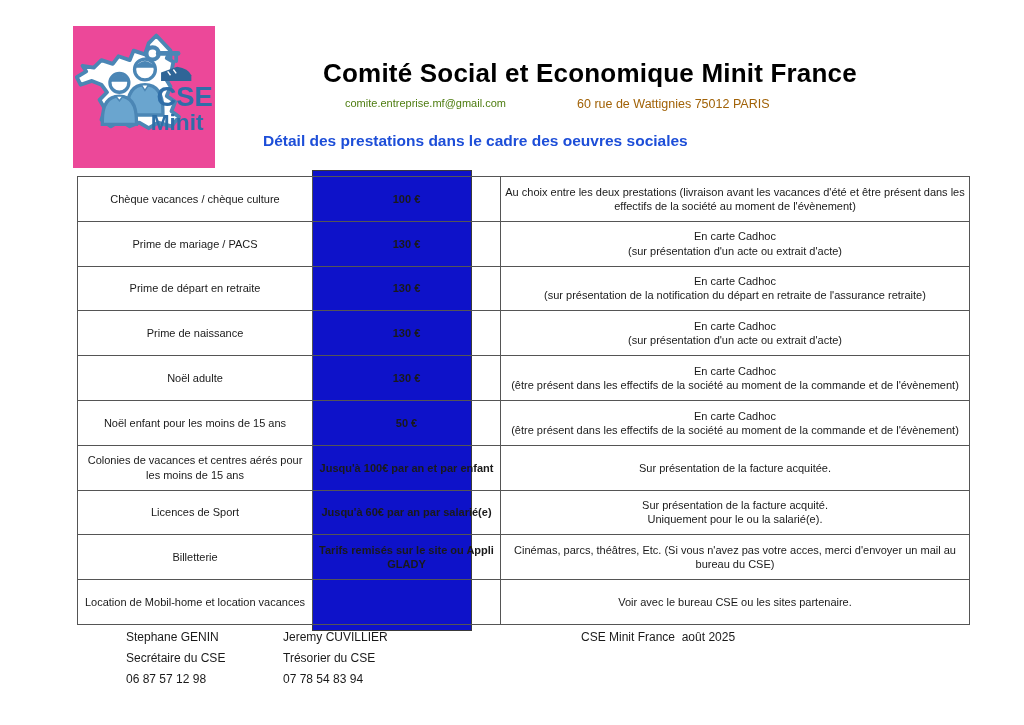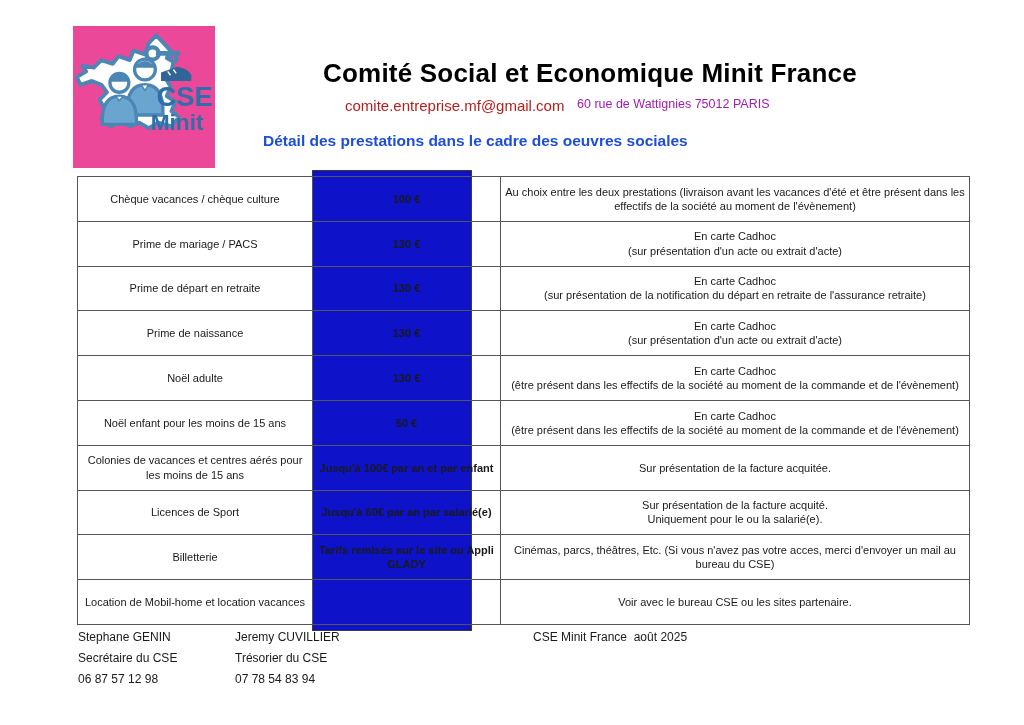--- a/index.html
+++ b/index.html
@@ -4,38 +4,38 @@
 <style>
   * { margin:0; padding:0; box-sizing:border-box; }
   html,body { width:1024px; height:725px; background:#ffffff; font-family:"Liberation Sans", sans-serif; color:#1a1a1a; overflow:hidden; }
   .page { position:relative; width:1024px; height:725px; background:#fff; }
 
   
   .logo-box { position:absolute; left:73px; top:26px; width:142px; height:142px; background:#ec4899; }
   .page-title { position:absolute; left:240px; top:58px; width:700px; text-align:center;
                 font-size:26px; font-weight:bold; color:#000; letter-spacing:0.2px; }
   .contact-line { position:absolute; left:240px; top:97px; width:700px; height:16px; }
-  .email-link { position:absolute; left:105px; top:0; font-size:15px; color:#b91c1c; text-decoration:none; cursor:pointer; }
-  .address { position:absolute; left:337px; top:0; font-size:12.5px; color:#a21caf; }
+  .email-link { position:absolute; left:105px; top:0; font-size:11px; color:#4d7c0f; text-decoration:none; cursor:pointer; }
+  .address { position:absolute; left:337px; top:0; font-size:12.5px; color:#a16207; }
   .subtitle { position:absolute; left:263px; top:132px; font-size:15.5px; font-weight:bold; color:#1d4ed8; }
 
   
   .table-wrap { position:absolute; left:77px; top:176px; width:864px; z-index:0; }
   .amount-band { position:absolute; left:235px; top:-6px; height:calc(100% + 12px); width:160px;
                  background:#0e12c9; border:1px solid #3a3a3a; z-index:-1; }
   table.benefits { width:864px; border-collapse:collapse; table-layout:fixed;padding-left:18px; }
   table.benefits td { border:1px solid #555; text-align:center; vertical-align:middle;
                       font-size:11px; line-height:1.3; padding:2px 4px; height:44.8px; color:#1a1a1a; }
   td.col-prestation { width:235px; }
   td.col-amount { width:188px; color:#ffffff; font-weight:bold; background:transparent; }
   td.col-conditions { width:469px; white-space:pre-line; }
 
   
   .footer { position:absolute; left:78px; top:630px; width:864px; font-size:12px; color:#1a1a1a; }
-  .footer-grid { display:grid; grid-template-columns:157px 298px 1fr; }
+  .footer-grid { display:grid; grid-template-columns:157px 298px 1fr;margin-left:48px; }
   .contact-block div { margin-bottom:6.5px; line-height:14.5px; }
   .issue { white-space:pre; }
 
   svg text { font-family:"Liberation Sans", sans-serif; }
 </style>
 </head>
 <body>
 
 <div class="page">
 

